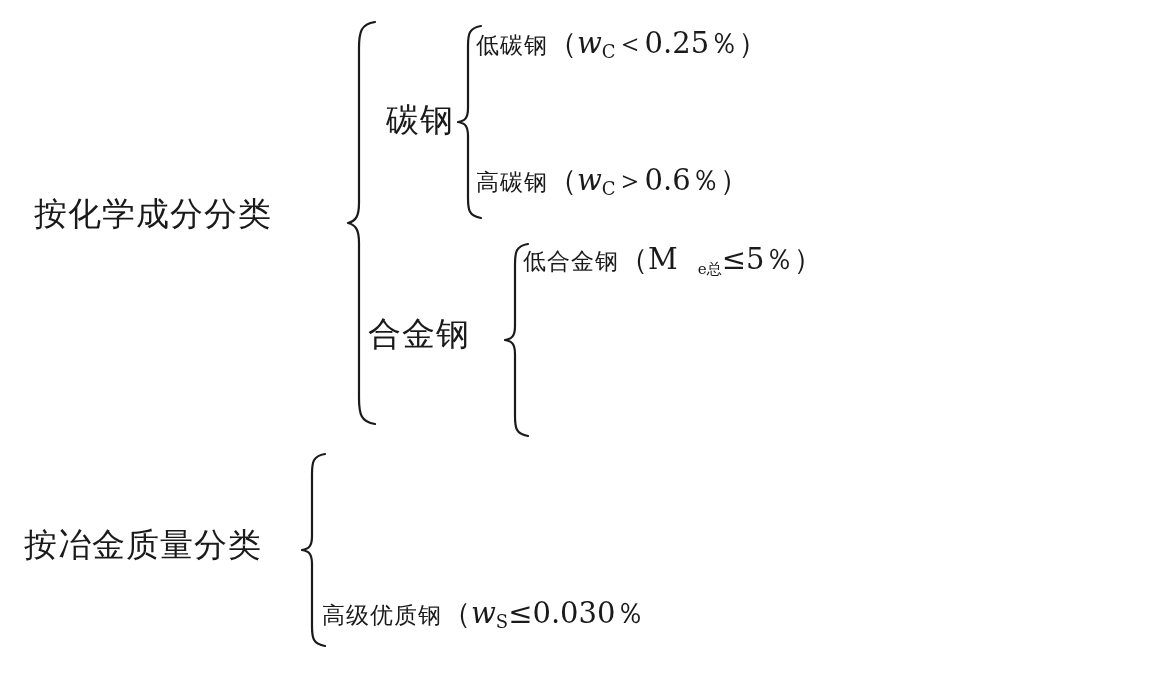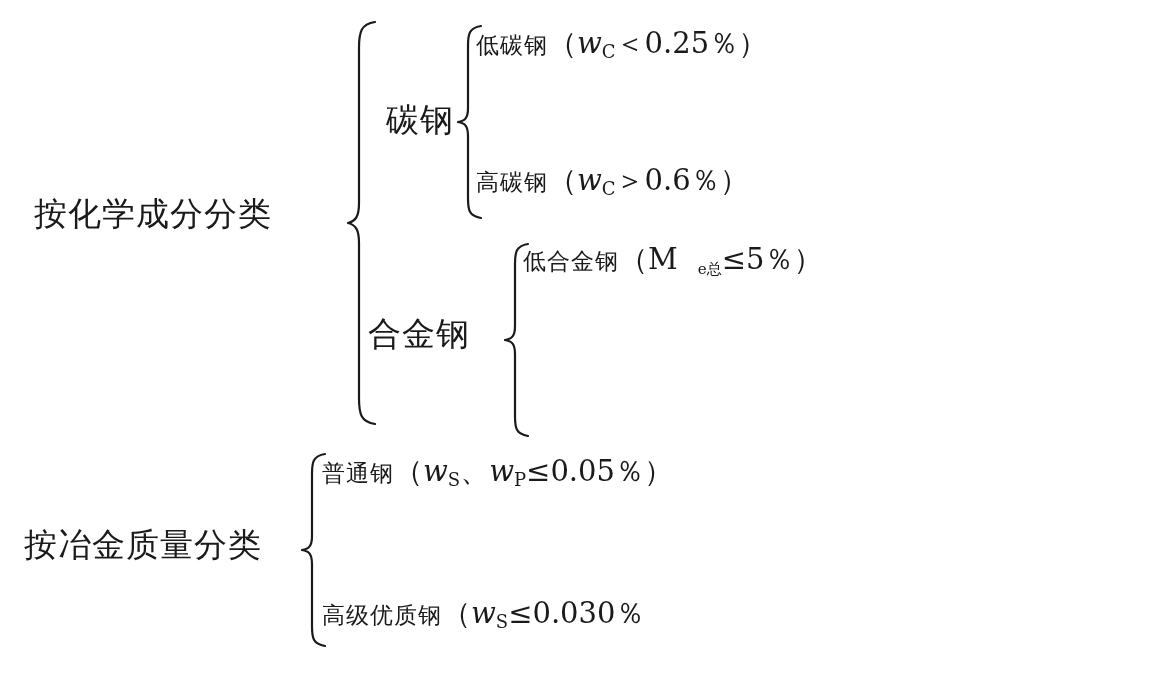--- a/index.html
+++ b/index.html
@@ -173,22 +173,19 @@
       <path d="M26 4
                C 14 6, 13 12, 13 24
                L 13 86
                C 13 96, 10 99, 3 100
                C 10 101, 13 104, 13 114
                L 13 176
                C 13 188, 14 194, 26 196"></path>
     </svg>
   </div>
 
-  <div class="node formula" id="leaf-m1">
-    <span class="cn">普通钢</span><span>（</span><span class="it">w</span><span class="sub">S</span><span>、</span><span class="it">w</span><span class="sub">P</span><span>≤</span><span>0.05％</span><span>）</span>
-  </div>
 
 
   <div class="node formula" id="leaf-m3">
     <span class="cn">高级优质钢</span><span>（</span><span class="it">w</span><span class="sub">S</span><span>≤</span><span>0.030％</span>
   </div>
 
 </div>
 
 </body></html>

